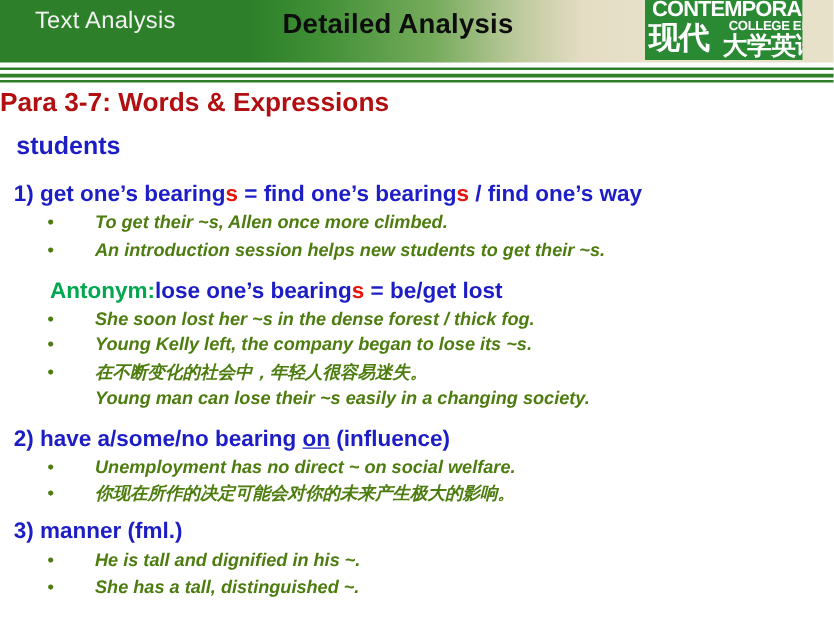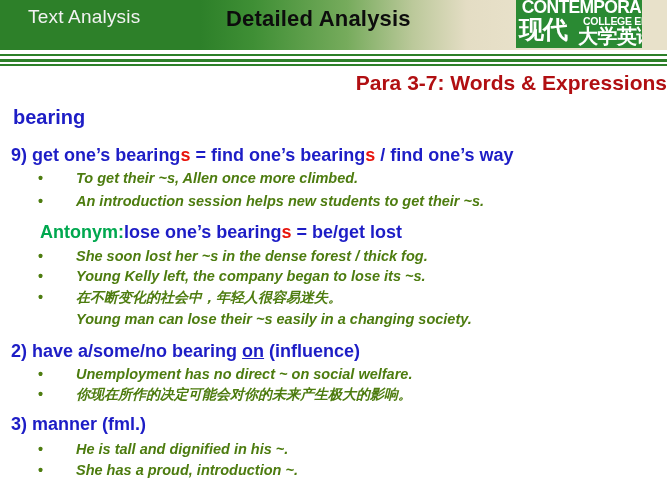--- a/index.html
+++ b/index.html
@@ -115,21 +115,21 @@
   }
   #rule-a { top: 54px; height: 2px; }
   #rule-b { top: 59px; height: 3px; }
   #rule-c { top: 64px; height: 2px; }
 
   
   #slide-title {
     position: absolute;
     left: 0; top: 71px;
     width: 667px;
-    text-align: right;
+    text-align: left;
     font-size: 21px;
     font-weight: bold;
     color: #b10f12;
     white-space: nowrap;
   }
   #headword {
     position: absolute;
     left: 13px; top: 106px;
     font-size: 20px;
     font-weight: bold;
@@ -184,23 +184,23 @@
     <div class="logo-sub-en">COLLEGE ENGLISH</div>
     <div class="logo-cn-small">大学英语</div>
   </div>
 </div>
 
 <div class="rule" id="rule-a"></div>
 <div class="rule" id="rule-b"></div>
 <div class="rule" id="rule-c"></div>
 
 <div id="slide-title">Para 3-7:  Words &amp; Expressions</div>
-<div id="headword">bearing</div>
-
-<div class="entry-head" style="top:145px"><span>9) get one’s bearing</span><span class="hl-red">s</span><span> = find one’s bearing</span><span class="hl-red">s</span><span> / find one’s way</span></div>
+<div id="headword">students</div>
+
+<div class="entry-head" style="top:145px"><span>1) get one’s bearing</span><span class="hl-red">s</span><span> = find one’s bearing</span><span class="hl-red">s</span><span> / find one’s way</span></div>
 
 <div class="example" style="top:170px"><span class="bullet">•</span><span>To get their ~s, Allen once more climbed.</span></div>
 
 <div class="example" style="top:193px"><span class="bullet">•</span><span>An introduction session helps new students to get their ~s.</span></div>
 
 <div class="entry-head indented" style="top:222px"><span class="hl-green">Antonym:</span><span>lose one’s bearing</span><span class="hl-red">s</span><span> = be/get lost</span></div>
 
 <div class="example" style="top:248px"><span class="bullet">•</span><span>She soon lost her ~s in the dense forest / thick fog.</span></div>
 
 <div class="example" style="top:268px"><span class="bullet">•</span><span>Young Kelly left, the company began to lose its ~s.</span></div>
@@ -212,13 +212,13 @@
 <div class="entry-head" style="top:341px"><span>2) have a/some/no bearing </span><span class="u">on</span><span> (influence)</span></div>
 
 <div class="example" style="top:366px"><span class="bullet">•</span><span>Unemployment has no direct ~ on social welfare.</span></div>
 
 <div class="example" style="top:386px"><span class="bullet">•</span><span class="cn">你现在所作的决定可能会对你的未来产生极大的影响。</span></div>
 
 <div class="entry-head" style="top:414px"><span>3) manner (fml.)</span></div>
 
 <div class="example" style="top:441px"><span class="bullet">•</span><span>He is tall and dignified in his ~.</span></div>
 
-<div class="example" style="top:462px"><span class="bullet">•</span><span>She has a proud, introduction ~.</span></div>
+<div class="example" style="top:462px"><span class="bullet">•</span><span>She has a tall, distinguished ~.</span></div>
 
 </body></html>

